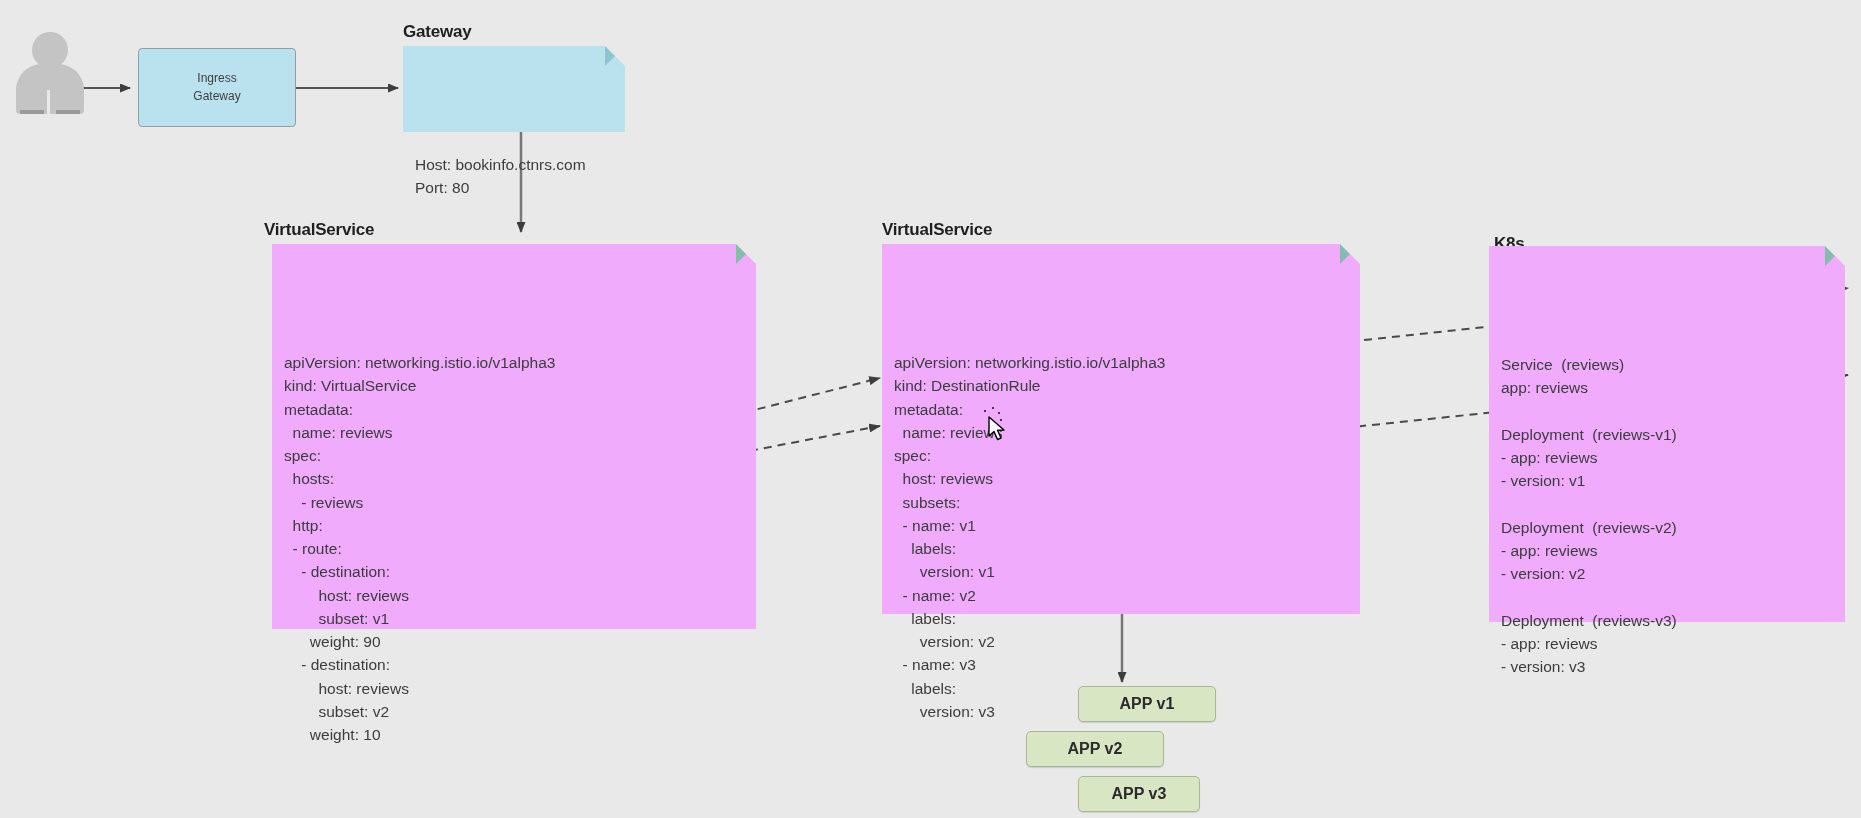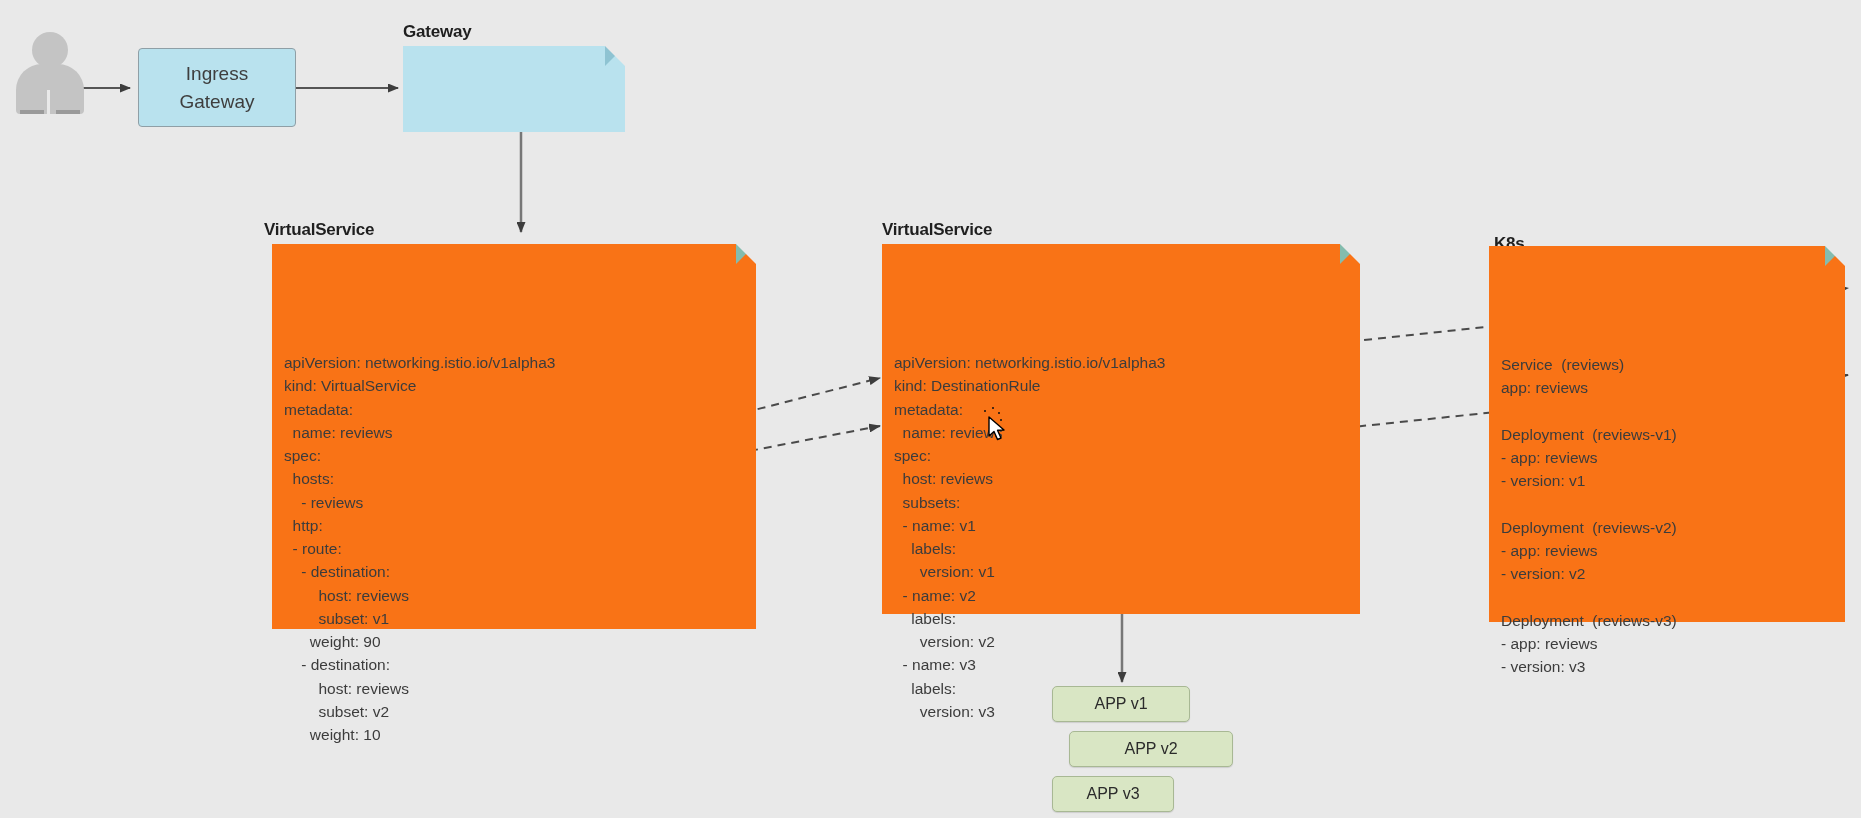--- a/index.html
+++ b/index.html
@@ -86,37 +86,37 @@
   .proc-box {
     position: absolute;
     background: #b9e2ee;
     border: 1px solid #8f9fa6;
     border-radius: 4px;
     box-sizing: border-box;
     display: flex;
     align-items: center;
     justify-content: center;
     text-align: center;
-    font-size: 19px;
+    font-size: 12px;
     line-height: 1.45;
     color: #3e3e3e;
     white-space: pre-line;
   }
 
   .note-box {
     position: absolute;
     box-sizing: border-box;
     background: #b9e2ee;
     font-size: 15.5px;
     line-height: 1.5;
     color: #3c3c3c;
     padding: 14px 12px 10px 12px;
     white-space: pre;
   }
-  .note-box.teal { background: #f97316; }
+  .note-box.teal { background: #f0abfc; }
   .note-box .fold {
     position: absolute;
     right: 0;
     top: 0;
     width: 0;
     height: 0;
     border-style: solid;
     border-width: 0 20px 20px 0;
     border-color: transparent #e9e9e9 transparent transparent;
   }
@@ -134,24 +134,25 @@
 
   .app-box {
     position: absolute;
     box-sizing: border-box;
     background: #d9e6c4;
     border: 1px solid #a8b894;
     border-radius: 5px;
     display: flex;
     align-items: center;
     justify-content: center;
-    font-weight: normal;
+    font-weight: bold;
     font-size: 16px;
     color: #2b2b2b;
     box-shadow: 0 1px 1px rgba(0,0,0,0.12);
+    margin-left: 26px;
   }
 
   
   .cursor {
     position: absolute;
     left: 988px;
     top: 416px;
     width: 22px;
     height: 28px;
     pointer-events: none;
@@ -220,20 +221,22 @@
     <div class="foot r"></div>
   </div>
 
   <div class="proc-box" style="left:138px; top:48px; width:158px; height:79px;">Ingress
 Gateway</div>
 
   <div class="box-title" style="left:403px; top:22px;">Gateway</div>
   <div class="note-box cyan" style="left:403px; top:46px; width:222px; height:86px;">
     <div class="fold-tri"></div>
     <div class="fold"></div>
+    <div>Host: bookinfo.ctnrs.com
+Port: 80</div>
   </div>
 
   <div class="box-title" style="left:264px; top:220px;">VirtualService</div>
   <div class="note-box teal" style="left:272px; top:244px; width:484px; height:385px;">
     <div class="fold-tri"></div>
     <div class="fold"></div>
     <div>apiVersion: networking.istio.io/v1alpha3
 kind: VirtualService
 metadata:
   name: reviews
@@ -288,21 +291,21 @@
 Deployment  (reviews-v2)
 - app: reviews
 - version: v2
 
 Deployment  (reviews-v3)
 - app: reviews
 - version: v3</div>
   </div>
 
   <div class="app-box" style="left:1052px; top:686px; width:138px; height:36px;">APP v1</div>
-  <div class="app-box" style="left:1069px; top:731px; width:164px; height:36px;">APP v2</div>
+  <div class="app-box" style="left:1000px; top:731px; width:138px; height:36px;">APP v2</div>
   <div class="app-box" style="left:1052px; top:776px; width:122px; height:36px;">APP v3</div>
 
   <div class="cursor">
     <svg width="22" height="28" viewBox="0 0 22 28">
       <path d="M1,1 L1,20 L6,15.5 L9.5,23.5 L13,22 L9.5,14.3 L16,14 Z" fill="#ffffff" stroke="#000000" stroke-width="1.4" stroke-linejoin="round"></path>
     </svg>
     <div class="dots">
       <span style="left:-4px; top:-6px;"></span>
       <span style="left:4px; top:-9px;"></span>
       <span style="left:10px; top:-4px;"></span>

